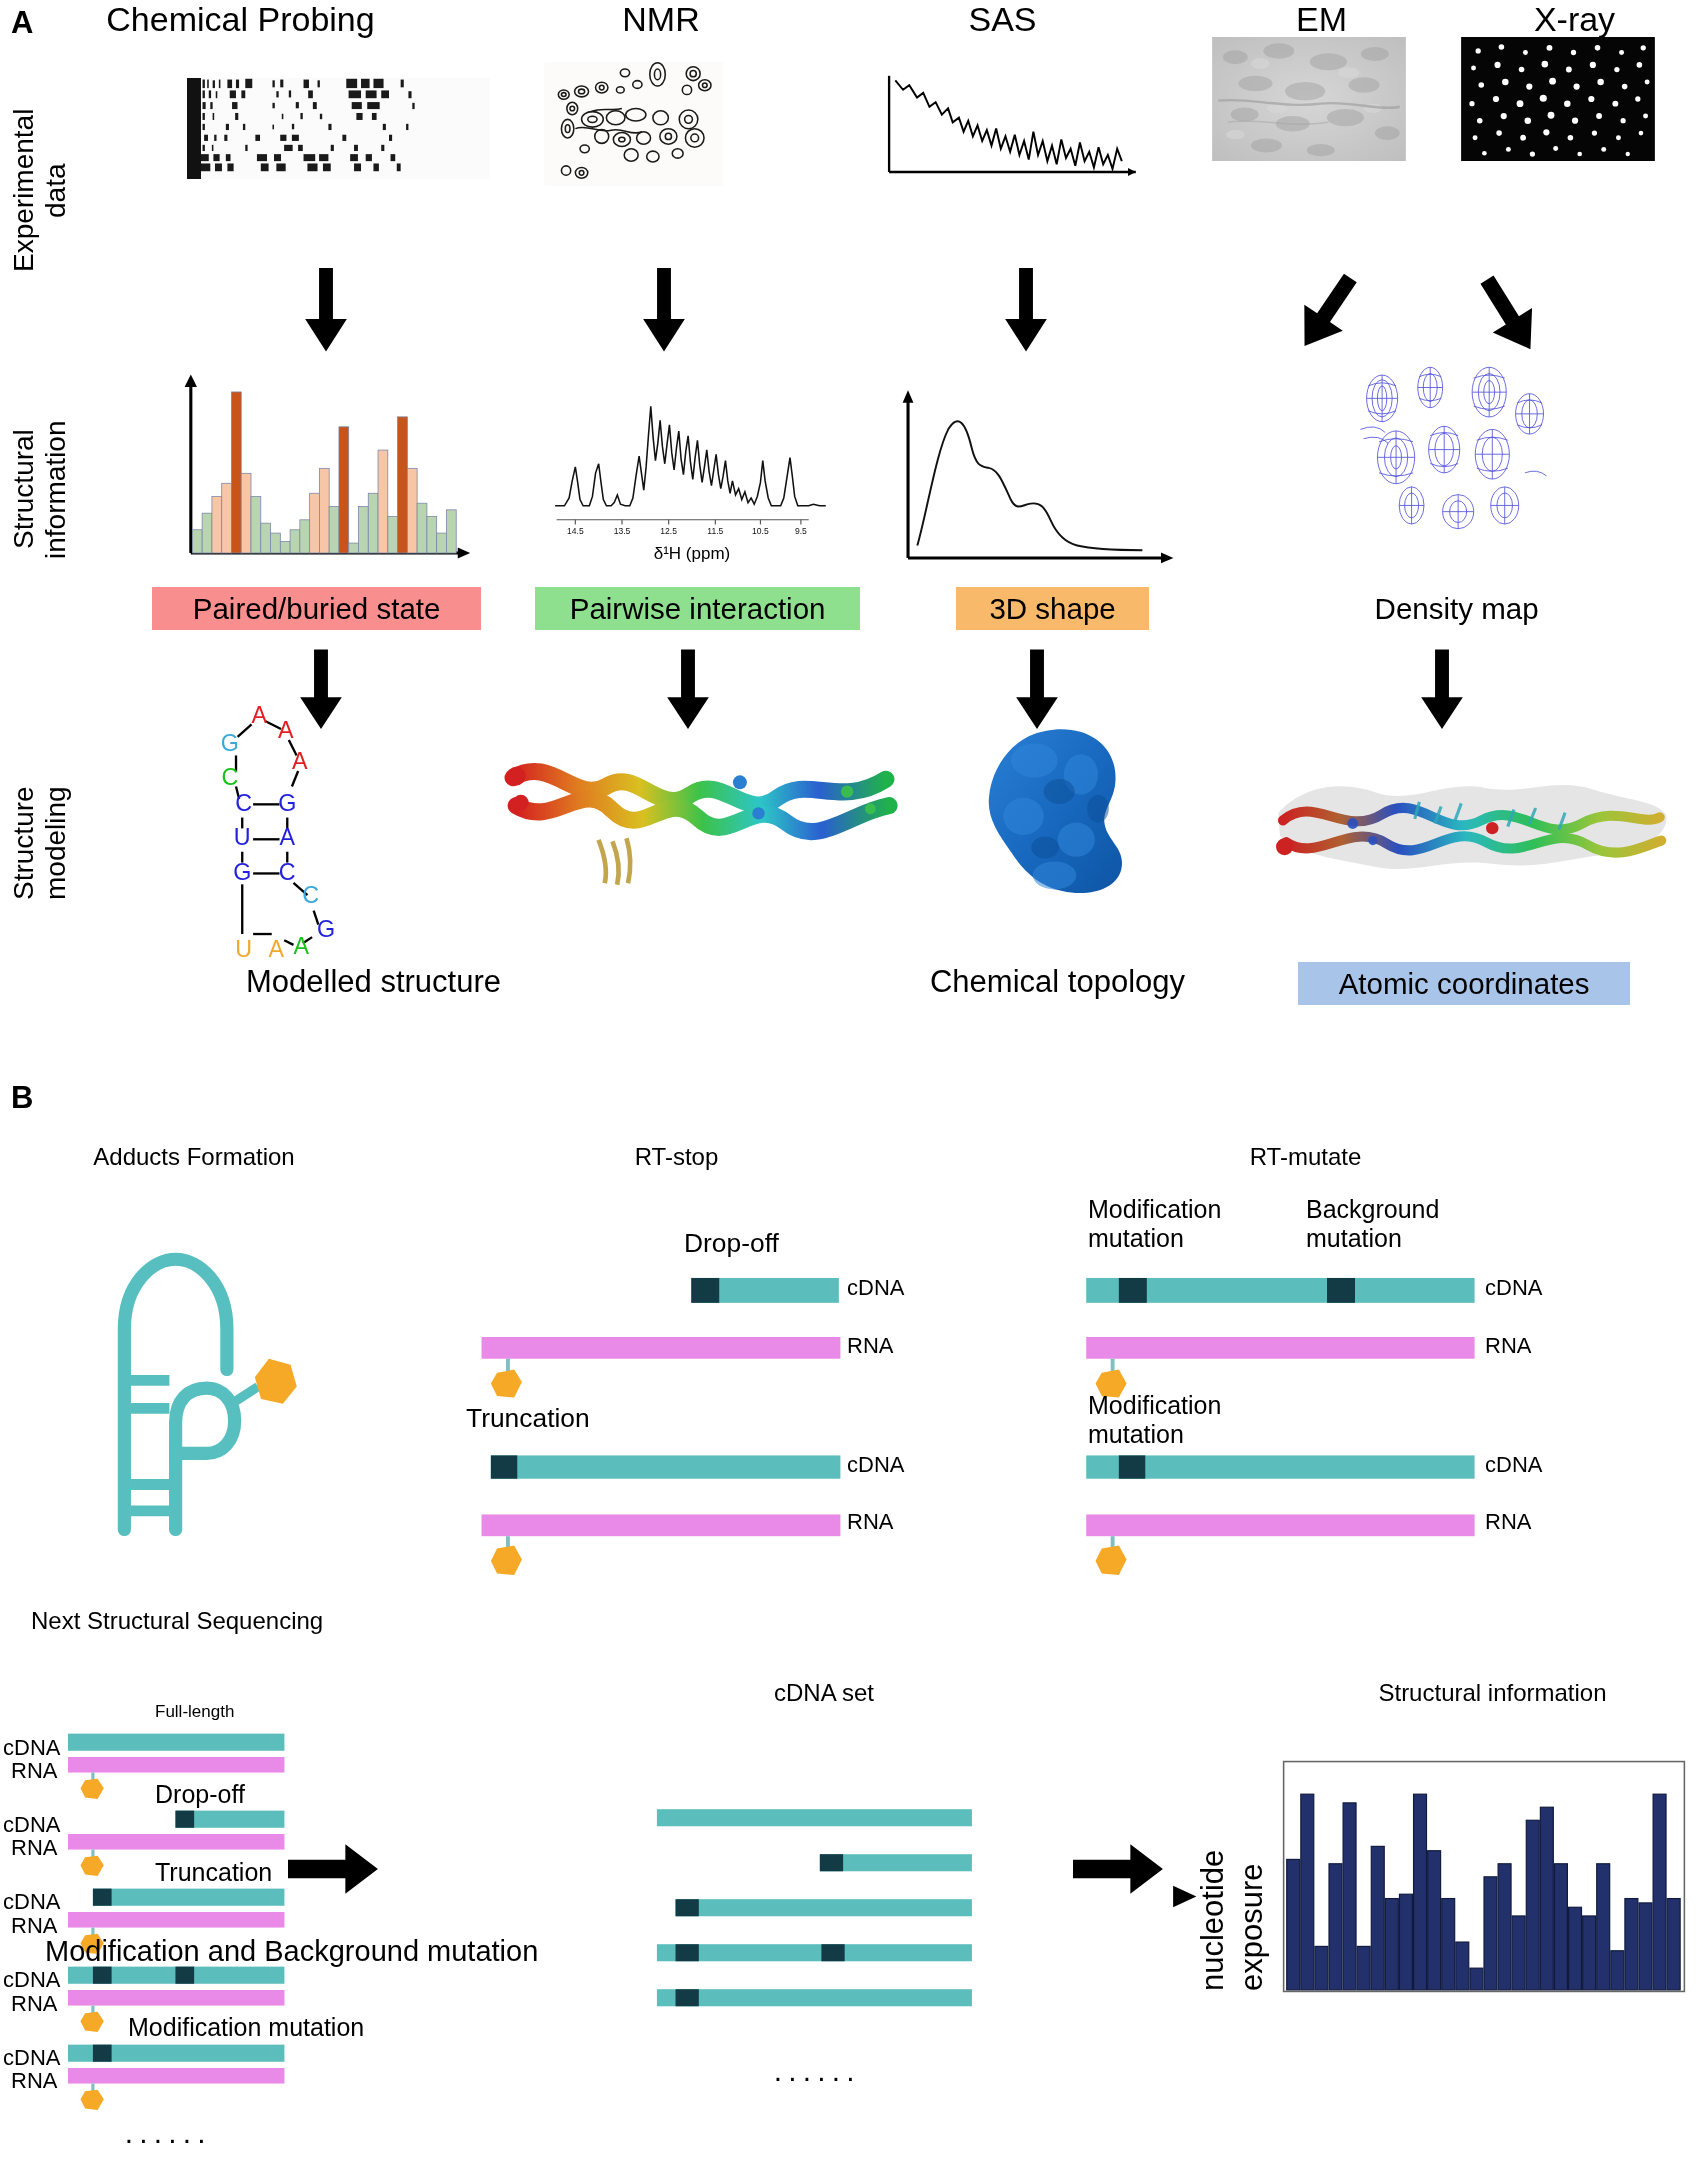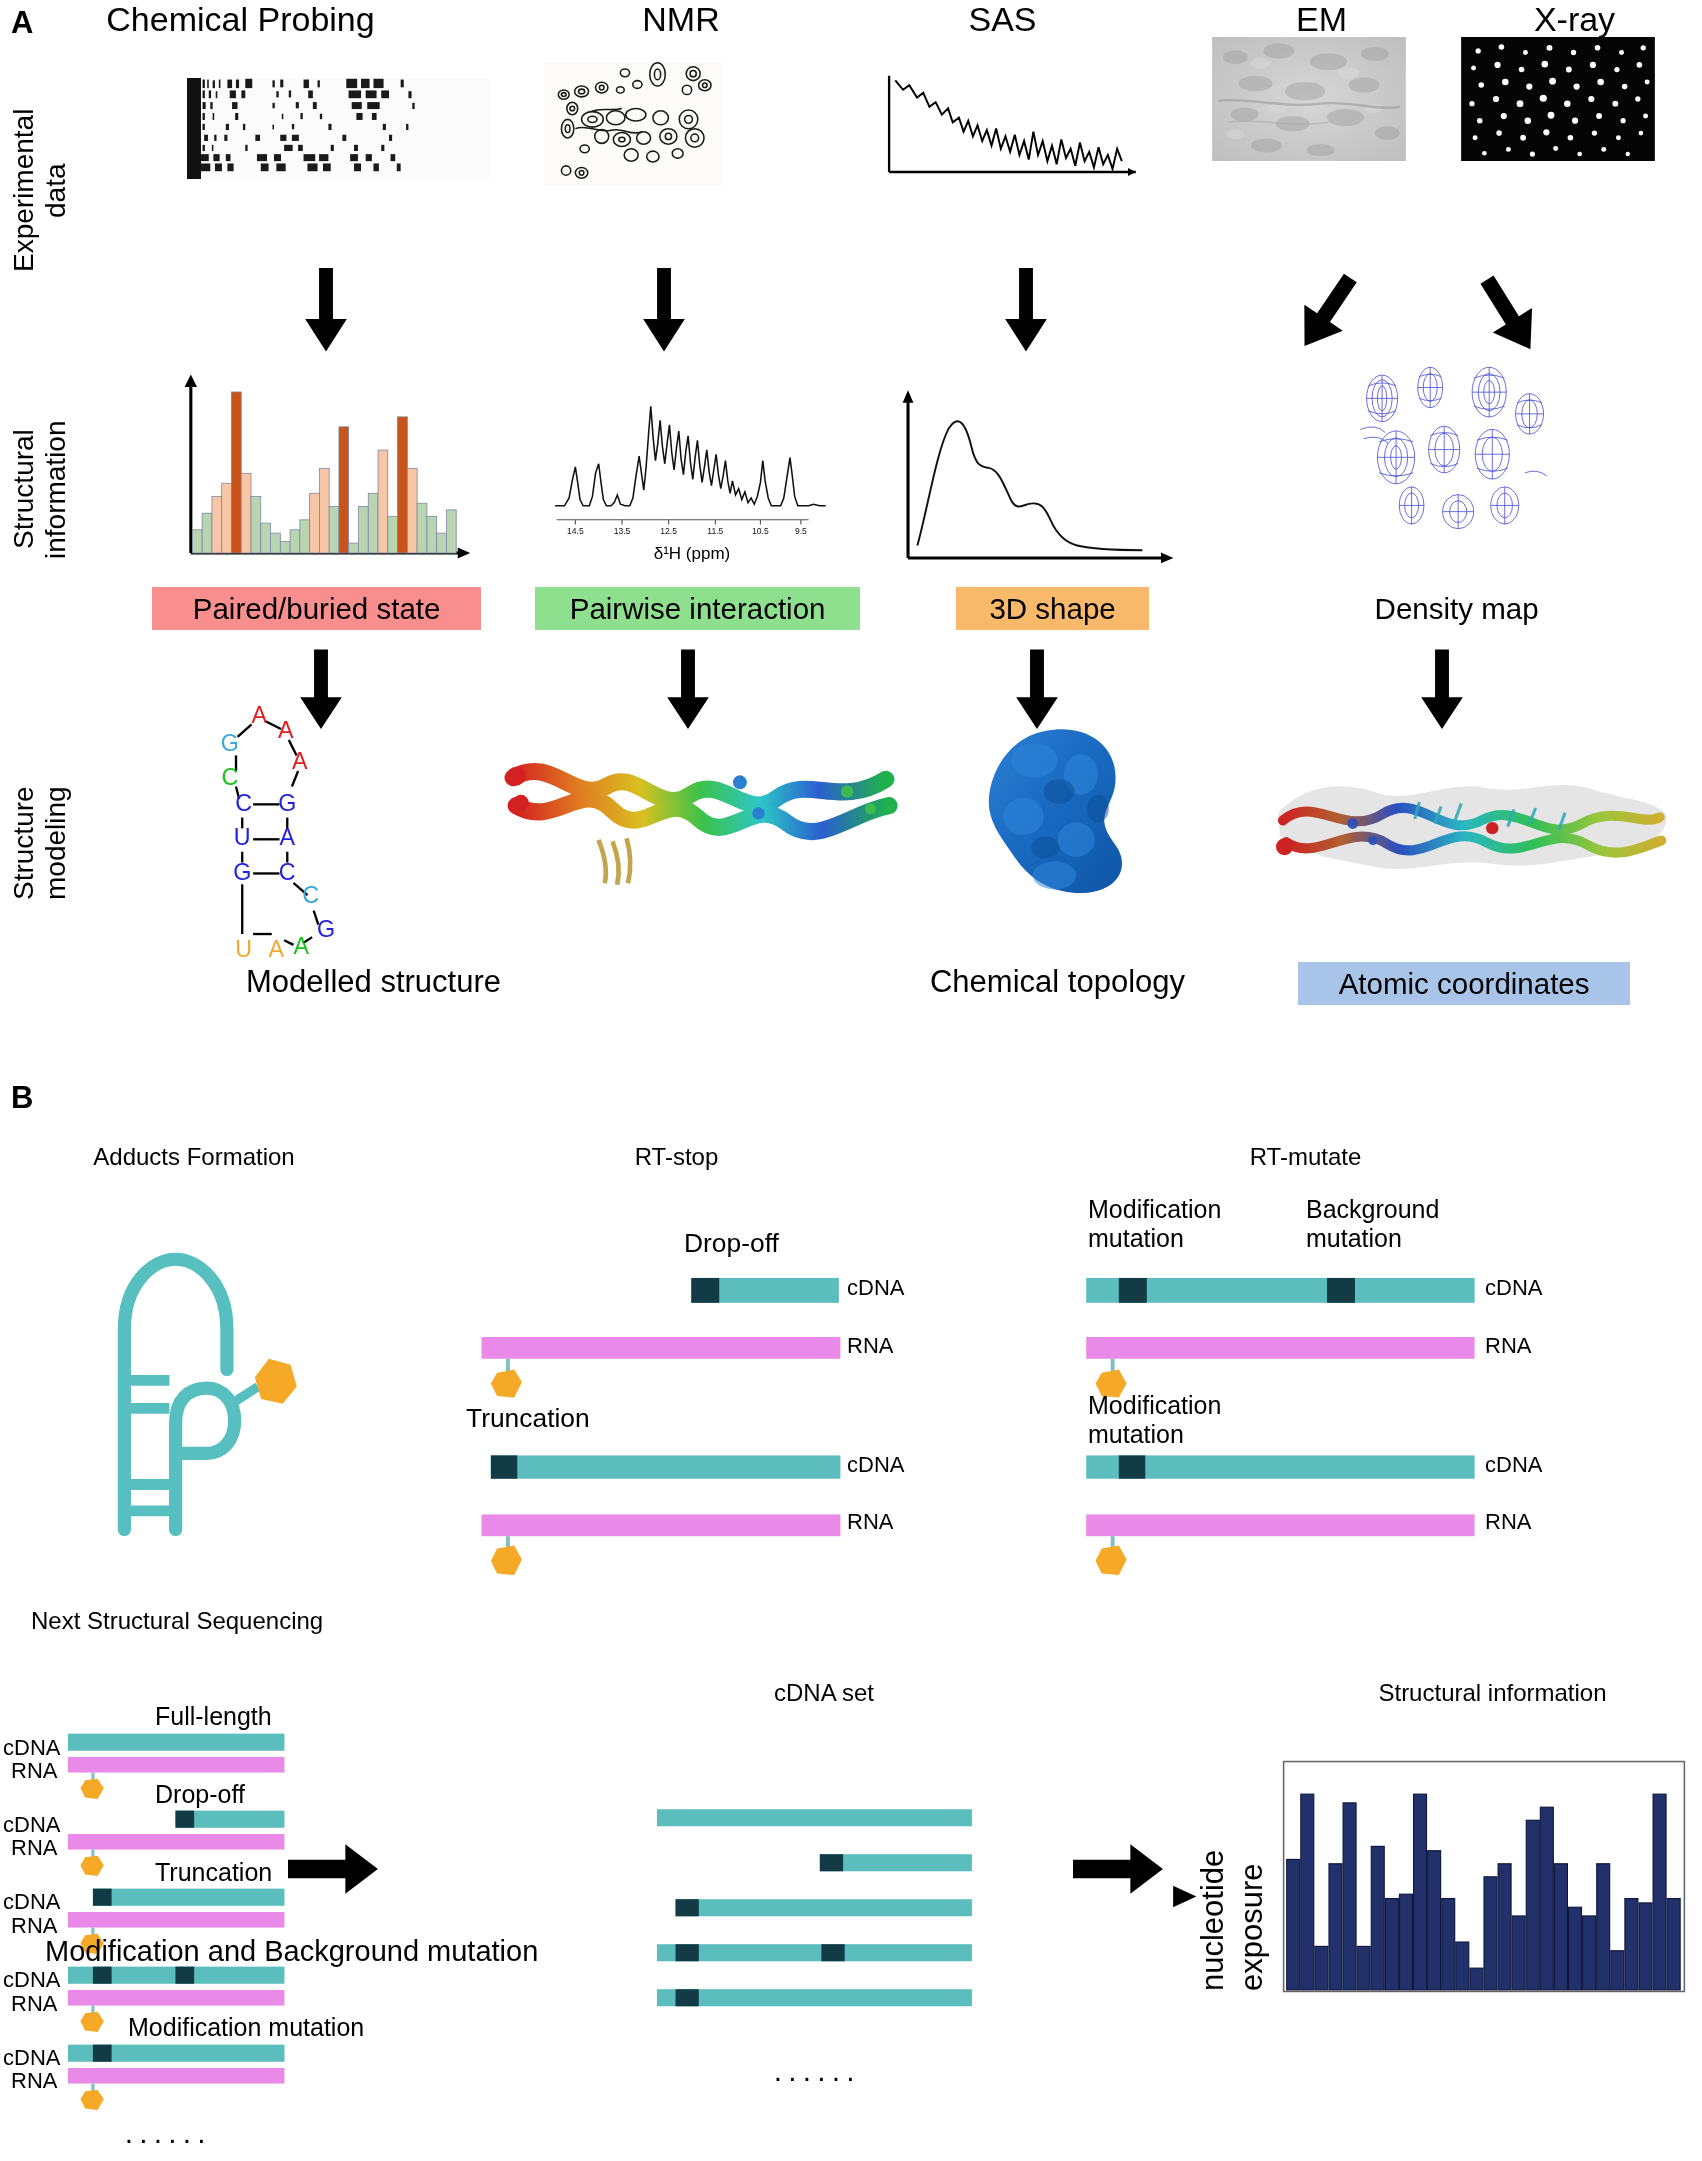--- a/index.html
+++ b/index.html
@@ -15,21 +15,21 @@
   svg{display:block;overflow:visible;}
   .nt{font-size:30px;font-family:"Liberation Sans",sans-serif;font-weight:500;}
   .strandlbl{font-size:22px;}
 </style>
 </head>
 <body>
 
 <div class="abs panel-letter" style="left:11px;top:4.7px;">A</div>
 
 <div class="abs col-title" style="left:85px;top:0px;width:311px;">Chemical Probing</div>
-<div class="abs col-title" style="left:580px;top:0px;width:202px;">NMR</div>
+<div class="abs col-title" style="left:560px;top:0px;width:202px;">NMR</div>
 <div class="abs col-title" style="left:909px;top:0px;width:187px;">SAS</div>
 <div class="abs col-title" style="left:1236px;top:0px;width:171px;">EM</div>
 <div class="abs col-title" style="left:1485px;top:0px;width:179px;">X-ray</div>
 
 <div class="abs rowlab" style="left:7.8px;top:74px;height:233px;white-space:pre;">Experimental
 data</div>
 <div class="abs rowlab" style="left:7.8px;top:373px;height:233px;white-space:pre;">Structural
 information</div>
 <div class="abs rowlab" style="left:7.8px;top:731px;height:225px;white-space:pre;">Structure
 modeling</div>
@@ -746,21 +746,21 @@
   <rect x="8" y="88" width="500" height="28" fill="#e98ae8"></rect>
   <line x1="42" y1="116" x2="42" y2="132" stroke="#7fbfc2" stroke-width="5"></line>
   <polygon points="28,132 50,128 60,146 50,166 28,164 20,148" fill="#f5a926"></polygon>
 </svg>
 </div>
 <div class="abs strandlbl" style="left:1485px;top:1452px;">cDNA</div>
 <div class="abs strandlbl" style="left:1485px;top:1509px;">RNA</div>
 
 <div class="abs sec-title" style="left:31px;top:1607px;">Next Structural Sequencing</div>
 
-<div class="abs small-lbl" style="left:155px;top:1702px;font-size:25px;">Full-length</div>
+<div class="abs small-lbl" style="left:155px;top:1702px;font-size:17px;">Full-length</div>
 <div class="abs strandlbl" style="left:3.1px;top:1735px;">cDNA</div>
 <div class="abs strandlbl" style="left:11px;top:1758px;">RNA</div>
 <div class="abs" style="left:68px;top:1732px;">
 <svg width="218" height="78" viewBox="0 0 280 100">
   <rect x="0" y="2" width="278" height="22" fill="#5cbdbd"></rect>
   <rect x="0" y="32" width="278" height="20" fill="#e98ae8"></rect>
   <line x1="32" y1="52" x2="32" y2="62" stroke="#7fbfc2" stroke-width="4"></line>
   <polygon points="22,62 38,60 46,72 38,86 22,84 16,72" fill="#f5a926"></polygon>
 </svg>
 </div>

